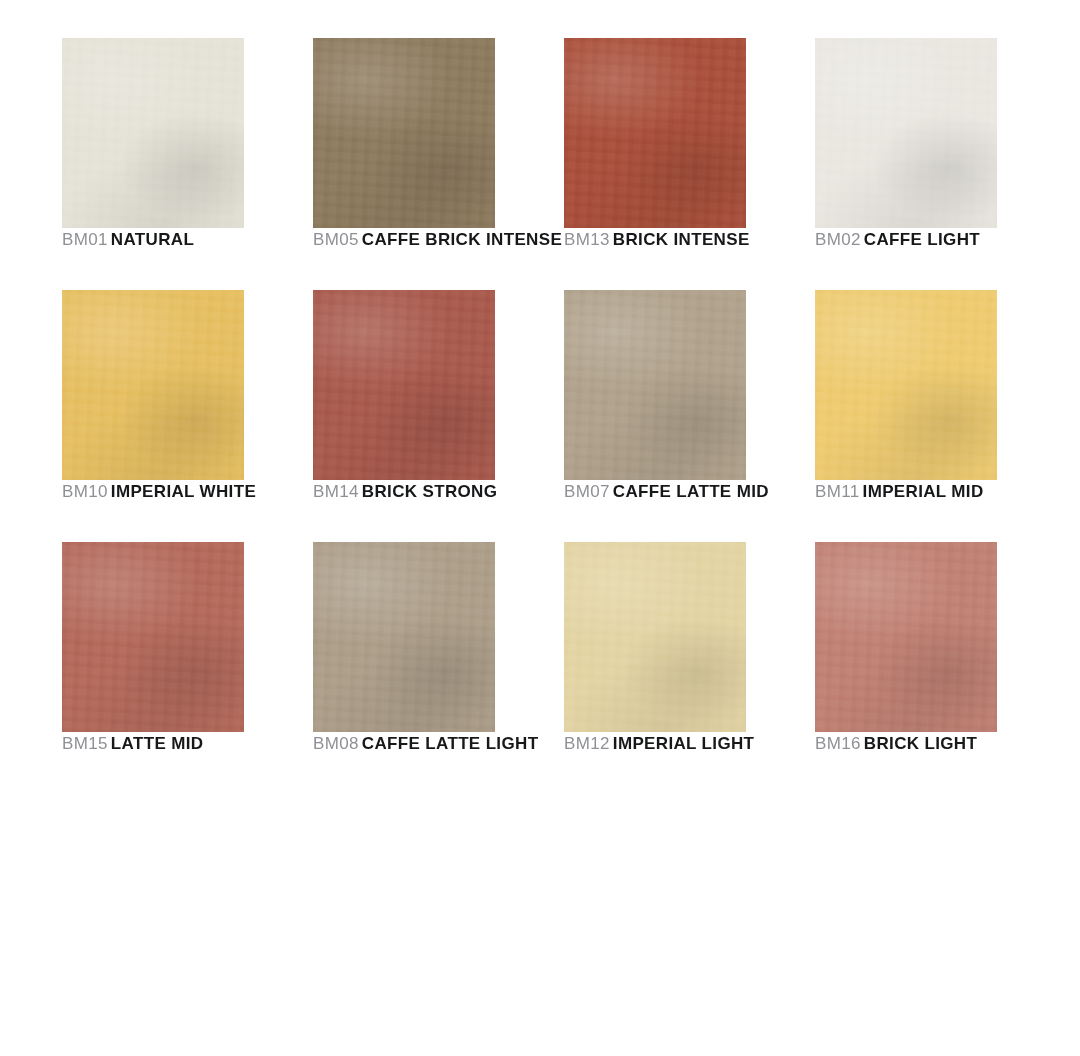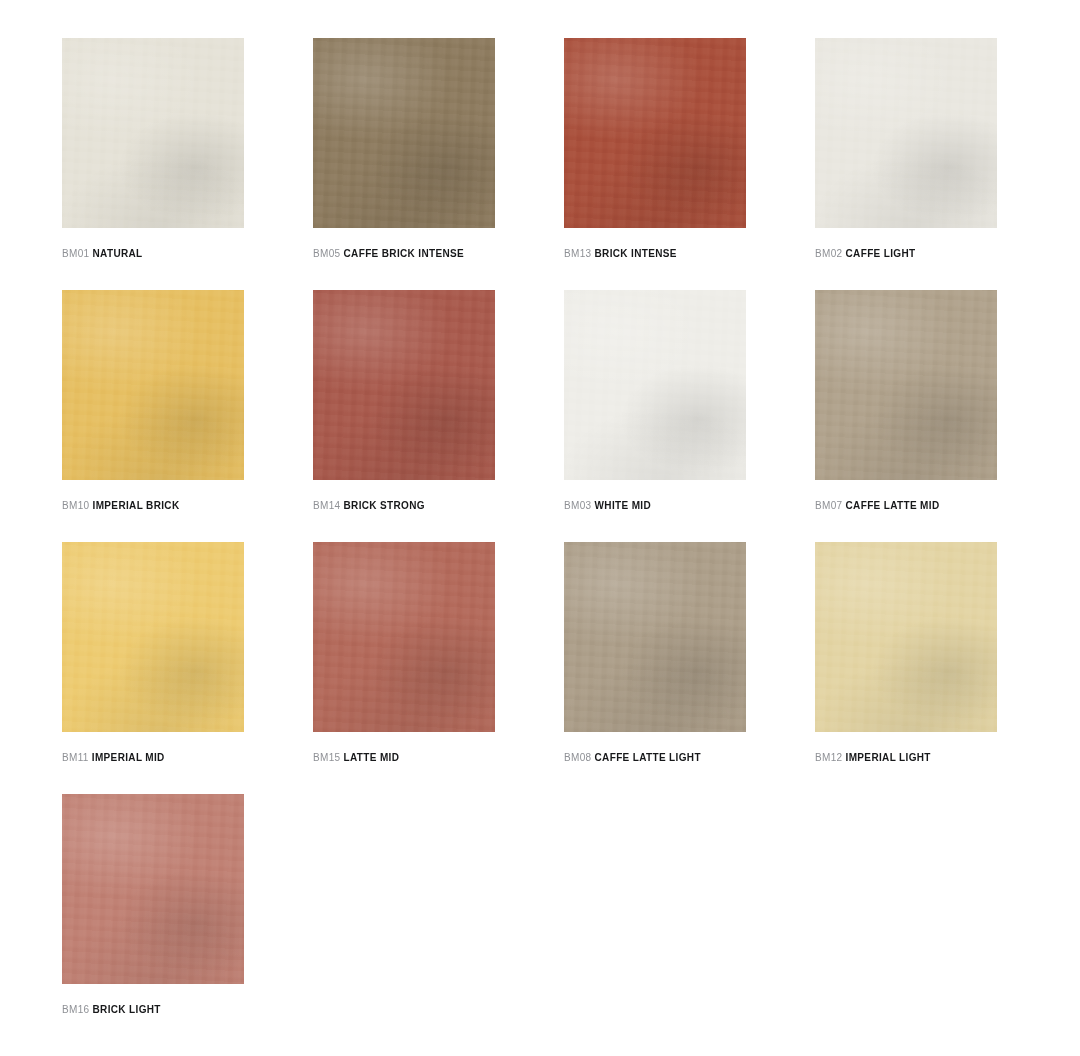--- a/index.html
+++ b/index.html
@@ -67,22 +67,22 @@
     position: absolute;
     inset: 0;
     background-image:
       radial-gradient(ellipse 70% 45% at 28% 22%, rgba(255,255,255,0.16), rgba(255,255,255,0) 70%),
       radial-gradient(ellipse 60% 40% at 74% 68%, rgba(0,0,0,0.10), rgba(0,0,0,0) 72%),
       radial-gradient(ellipse 90% 60% at 55% 100%, rgba(0,0,0,0.07), rgba(0,0,0,0) 65%);
     pointer-events: none;
   }
 
   .swatch-caption {
-    margin-top: 20px;
-    font-size: 10px;
+    margin-top: 2px;
+    font-size: 17px;
     letter-spacing: 0.35px;
     line-height: 1.2;
     white-space: nowrap;
   }
   .swatch-code {
     color: #8e9095;
     font-weight: 400;
   }
   .swatch-name {
     color: #17181a;
@@ -105,29 +105,25 @@
     <div class="swatch-cell">
       <div class="swatch-chip" style="background-color: rgb(169, 80, 60);"></div>
       <div class="swatch-caption"><span class="swatch-code">BM13</span><span class="swatch-name">BRICK INTENSE</span></div>
     </div>
     <div class="swatch-cell">
       <div class="swatch-chip" style="background-color: rgb(233, 231, 224);"></div>
       <div class="swatch-caption"><span class="swatch-code">BM02</span><span class="swatch-name">CAFFE LIGHT</span></div>
     </div>
     <div class="swatch-cell">
       <div class="swatch-chip" style="background-color: rgb(230, 191, 98);"></div>
-      <div class="swatch-caption"><span class="swatch-code">BM10</span><span class="swatch-name">IMPERIAL BRICK</span></div>
+      <div class="swatch-caption"><span class="swatch-code">BM10</span><span class="swatch-name">IMPERIAL WHITE</span></div>
     </div>
     <div class="swatch-cell">
       <div class="swatch-chip" style="background-color: rgb(168, 90, 77);"></div>
       <div class="swatch-caption"><span class="swatch-code">BM14</span><span class="swatch-name">BRICK STRONG</span></div>
-    </div>
-    <div class="swatch-cell">
-      <div class="swatch-chip" style="background-color: rgb(238, 237, 232);"></div>
-      <div class="swatch-caption"><span class="swatch-code">BM03</span><span class="swatch-name">WHITE MID</span></div>
     </div>
     <div class="swatch-cell">
       <div class="swatch-chip" style="background-color: rgb(176, 162, 140);"></div>
       <div class="swatch-caption"><span class="swatch-code">BM07</span><span class="swatch-name">CAFFE LATTE MID</span></div>
     </div>
     <div class="swatch-cell">
       <div class="swatch-chip" style="background-color: rgb(237, 203, 113);"></div>
       <div class="swatch-caption"><span class="swatch-code">BM11</span><span class="swatch-name">IMPERIAL MID</span></div>
     </div>
     <div class="swatch-cell">

